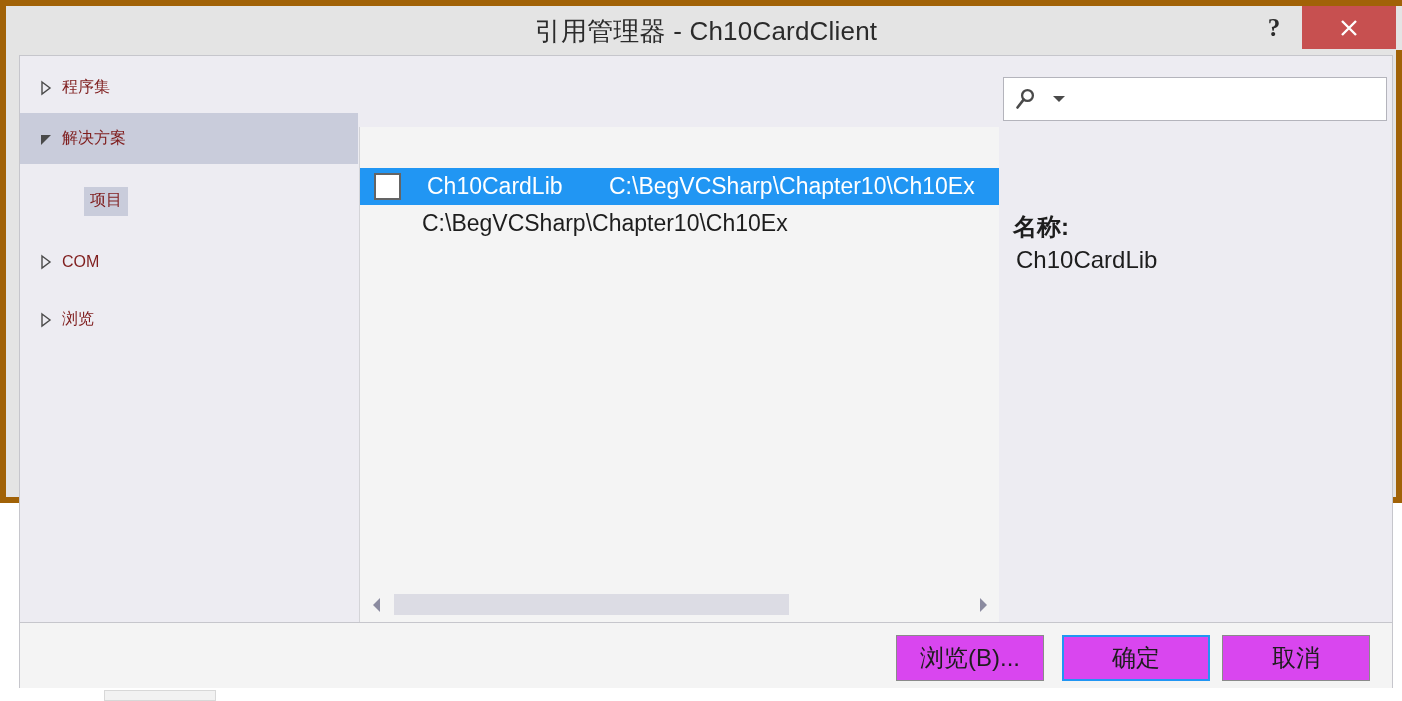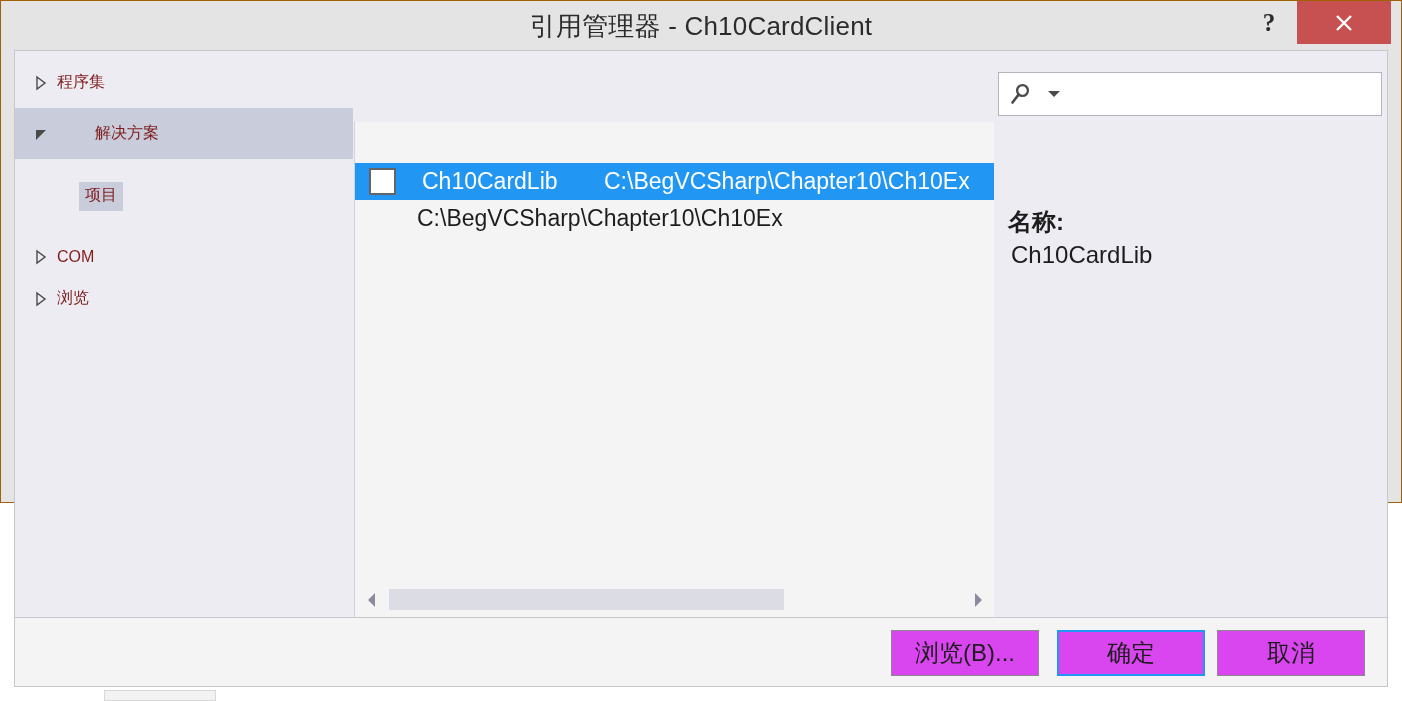--- a/index.html
+++ b/index.html
@@ -19,21 +19,21 @@
   }
 
   
   .dialog {
     position: absolute;
     left: 0; top: 0;
     width: 1402px;
     height: 503px;
     background: #e4e4e4;
     box-sizing: border-box;
-    border: 1px solid #a16207;
+    border: 6px solid #a16207;
   }
 
   
   .titlebar {
     position: absolute;
     left: 0; top: 0;
     width: 1400px;
     height: 44px;
     background: #e4e4e4;
   }
@@ -96,21 +96,21 @@
   .tree-row {
     position: absolute;
     left: 0;
     width: 338px;
     height: 51px;
     display: flex;
     align-items: center;
     box-sizing: border-box;
     cursor: default;
   }
-  .tree-row.selected { background: #c9ccdb; gap: 38px; }
+  .tree-row.selected { background: #c9ccdb; }
   .tw-arrow {
     width: 32px;
     display: flex;
     align-items: center;
     justify-content: center;
     margin-left: 10px;
     flex: 0 0 auto;
   }
   .tw-label {
     font-size: 16px;
@@ -414,21 +414,21 @@
 
         <div class="tree-row" style="top:180px;">
           <span class="tw-arrow">
             <svg width="14" height="16" viewBox="0 0 14 16">
               <path d="M3 2 L11 8 L3 14 Z" fill="none" stroke="#4a4a4a" stroke-width="1.4"></path>
             </svg>
           </span>
           <span class="tw-label">COM</span>
         </div>
 
-        <div class="tree-row" style="top:222px;">
+        <div class="tree-row" style="top:238px;">
           <span class="tw-arrow">
             <svg width="14" height="16" viewBox="0 0 14 16">
               <path d="M3 2 L11 8 L3 14 Z" fill="none" stroke="#4a4a4a" stroke-width="1.4"></path>
             </svg>
           </span>
           <span class="tw-label">浏览</span>
         </div>
 
       </div>
 

